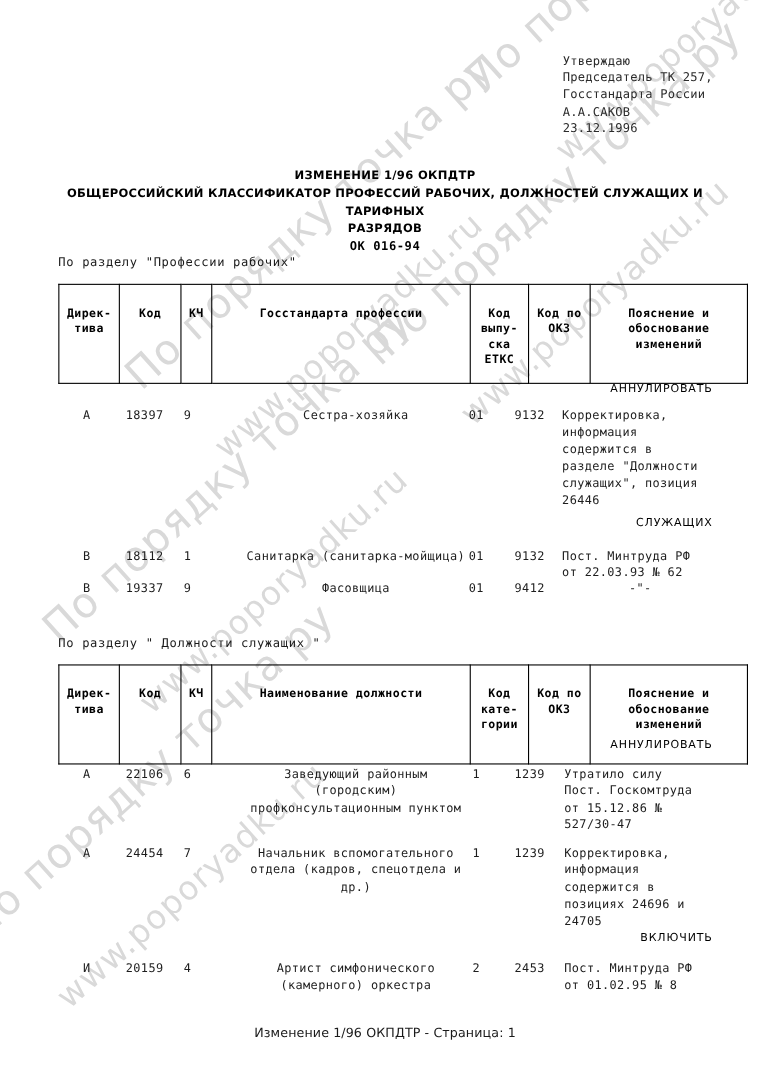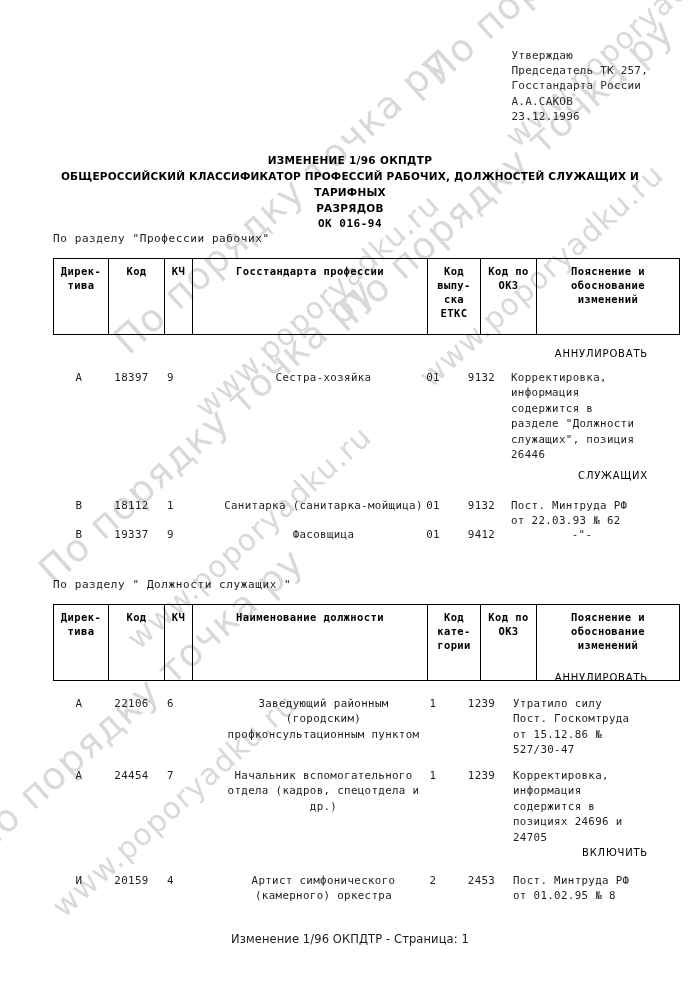--- a/index.html
+++ b/index.html
@@ -96,21 +96,21 @@
   #table1 { left: 53px; top: 258px; width: 595px; }
   #table2 { left: 53px; top: 604px; width: 595px; }
   table.grid th {
     border: 1.6px solid #000;
     font-weight: bold;
     font-family: "DejaVu Sans Mono", monospace;
     font-size: 10.5px;
     line-height: 14px;
     letter-spacing: 0.4px;
     vertical-align: top;
-    padding: 5px 1px 0 1px;
+    padding: 19px 1px 0 1px;
     text-align: center;
     height: 70px;
     color: #000;
   }
 
   .col-dir  { width: 52px; }
   .col-kod  { width: 53px; }
   .col-kch  { width: 25px; margin-left: 16px; }
   .col-name { width: 232px; }
   .col-vyp  { width: 50px; }

